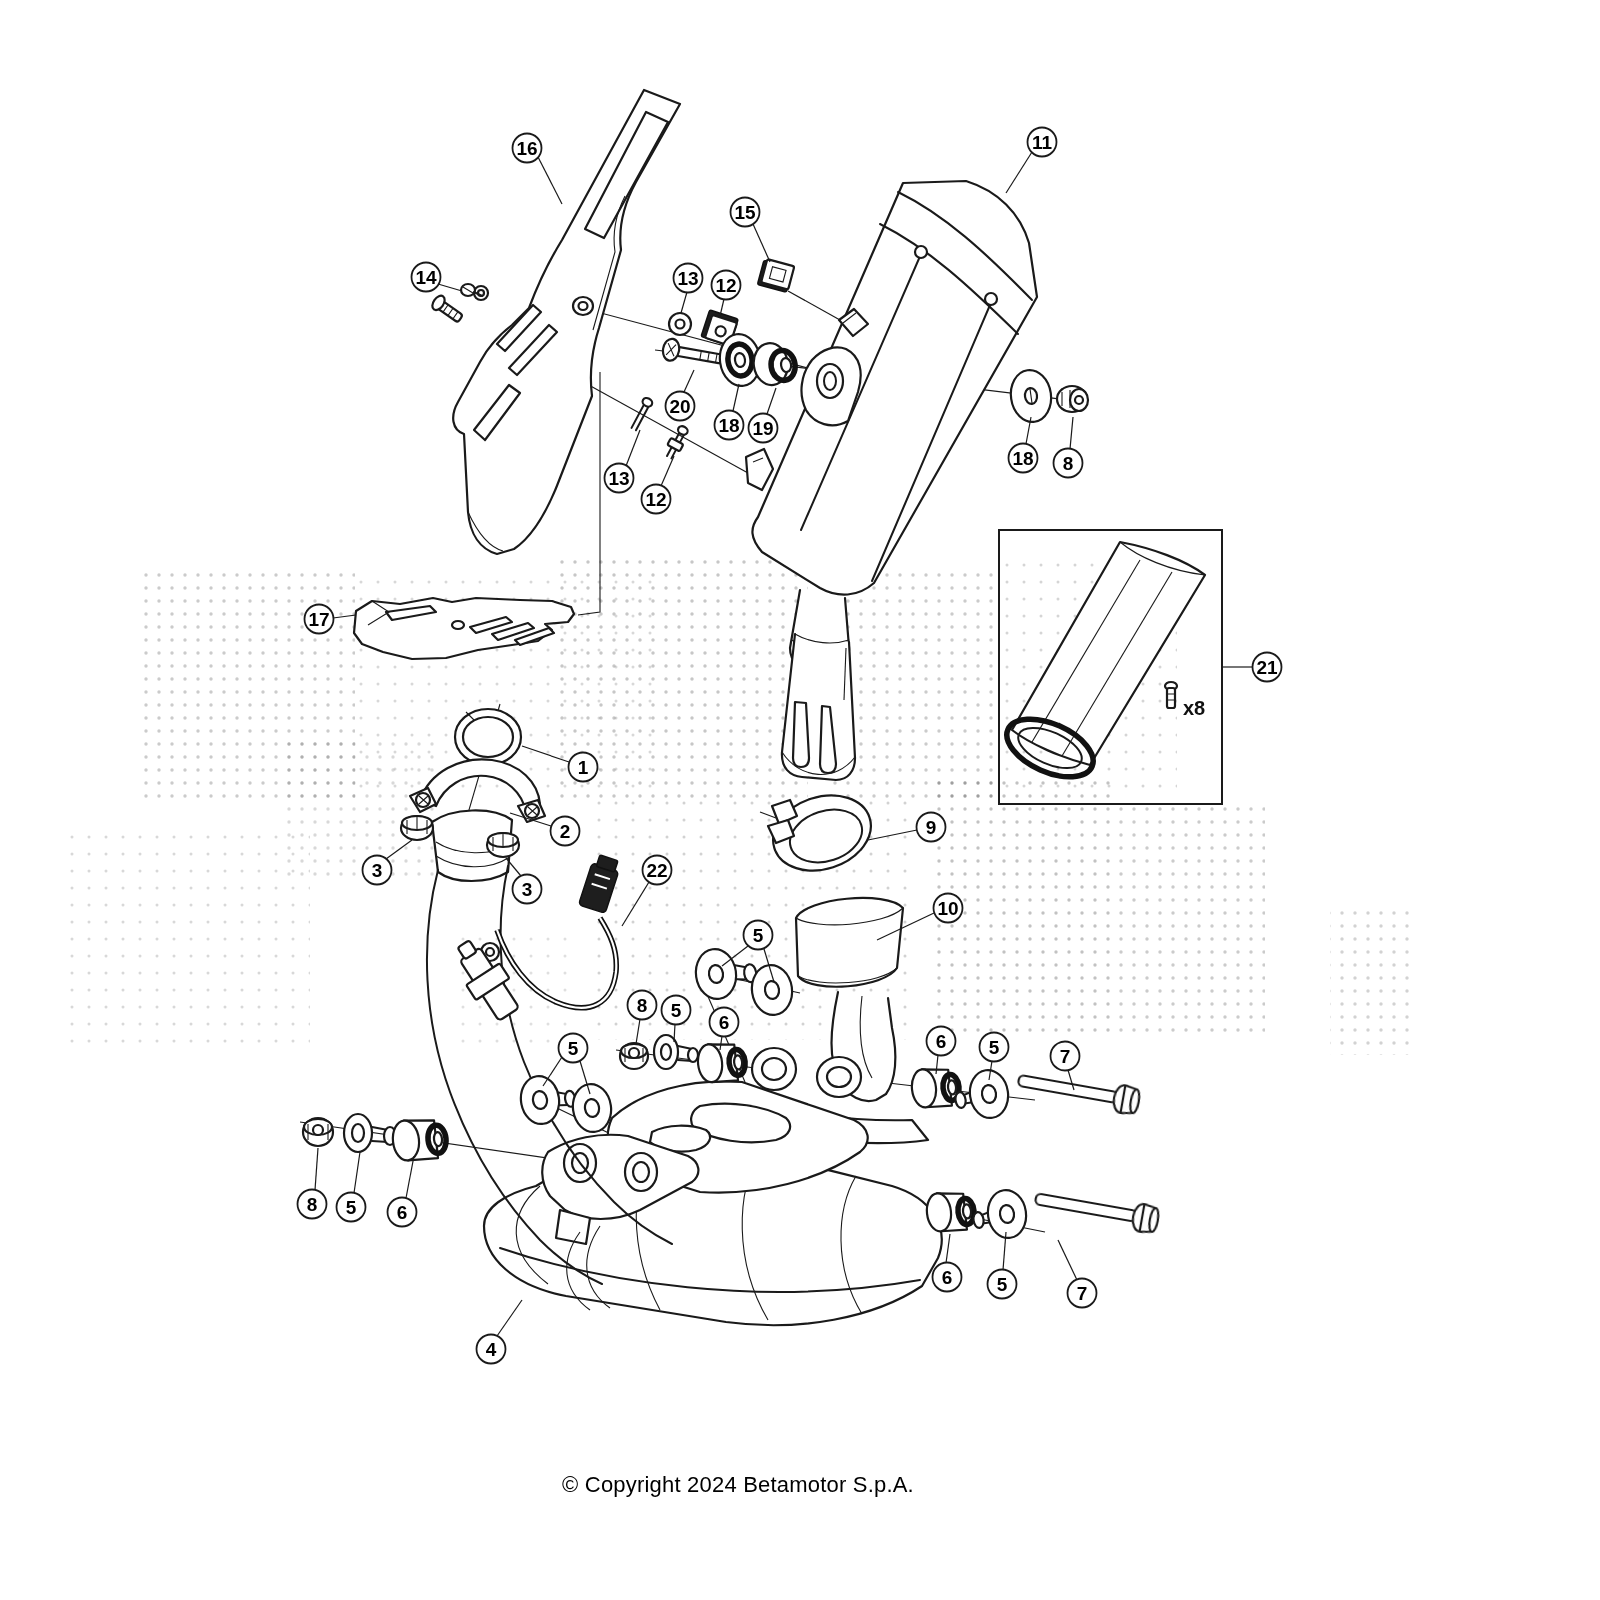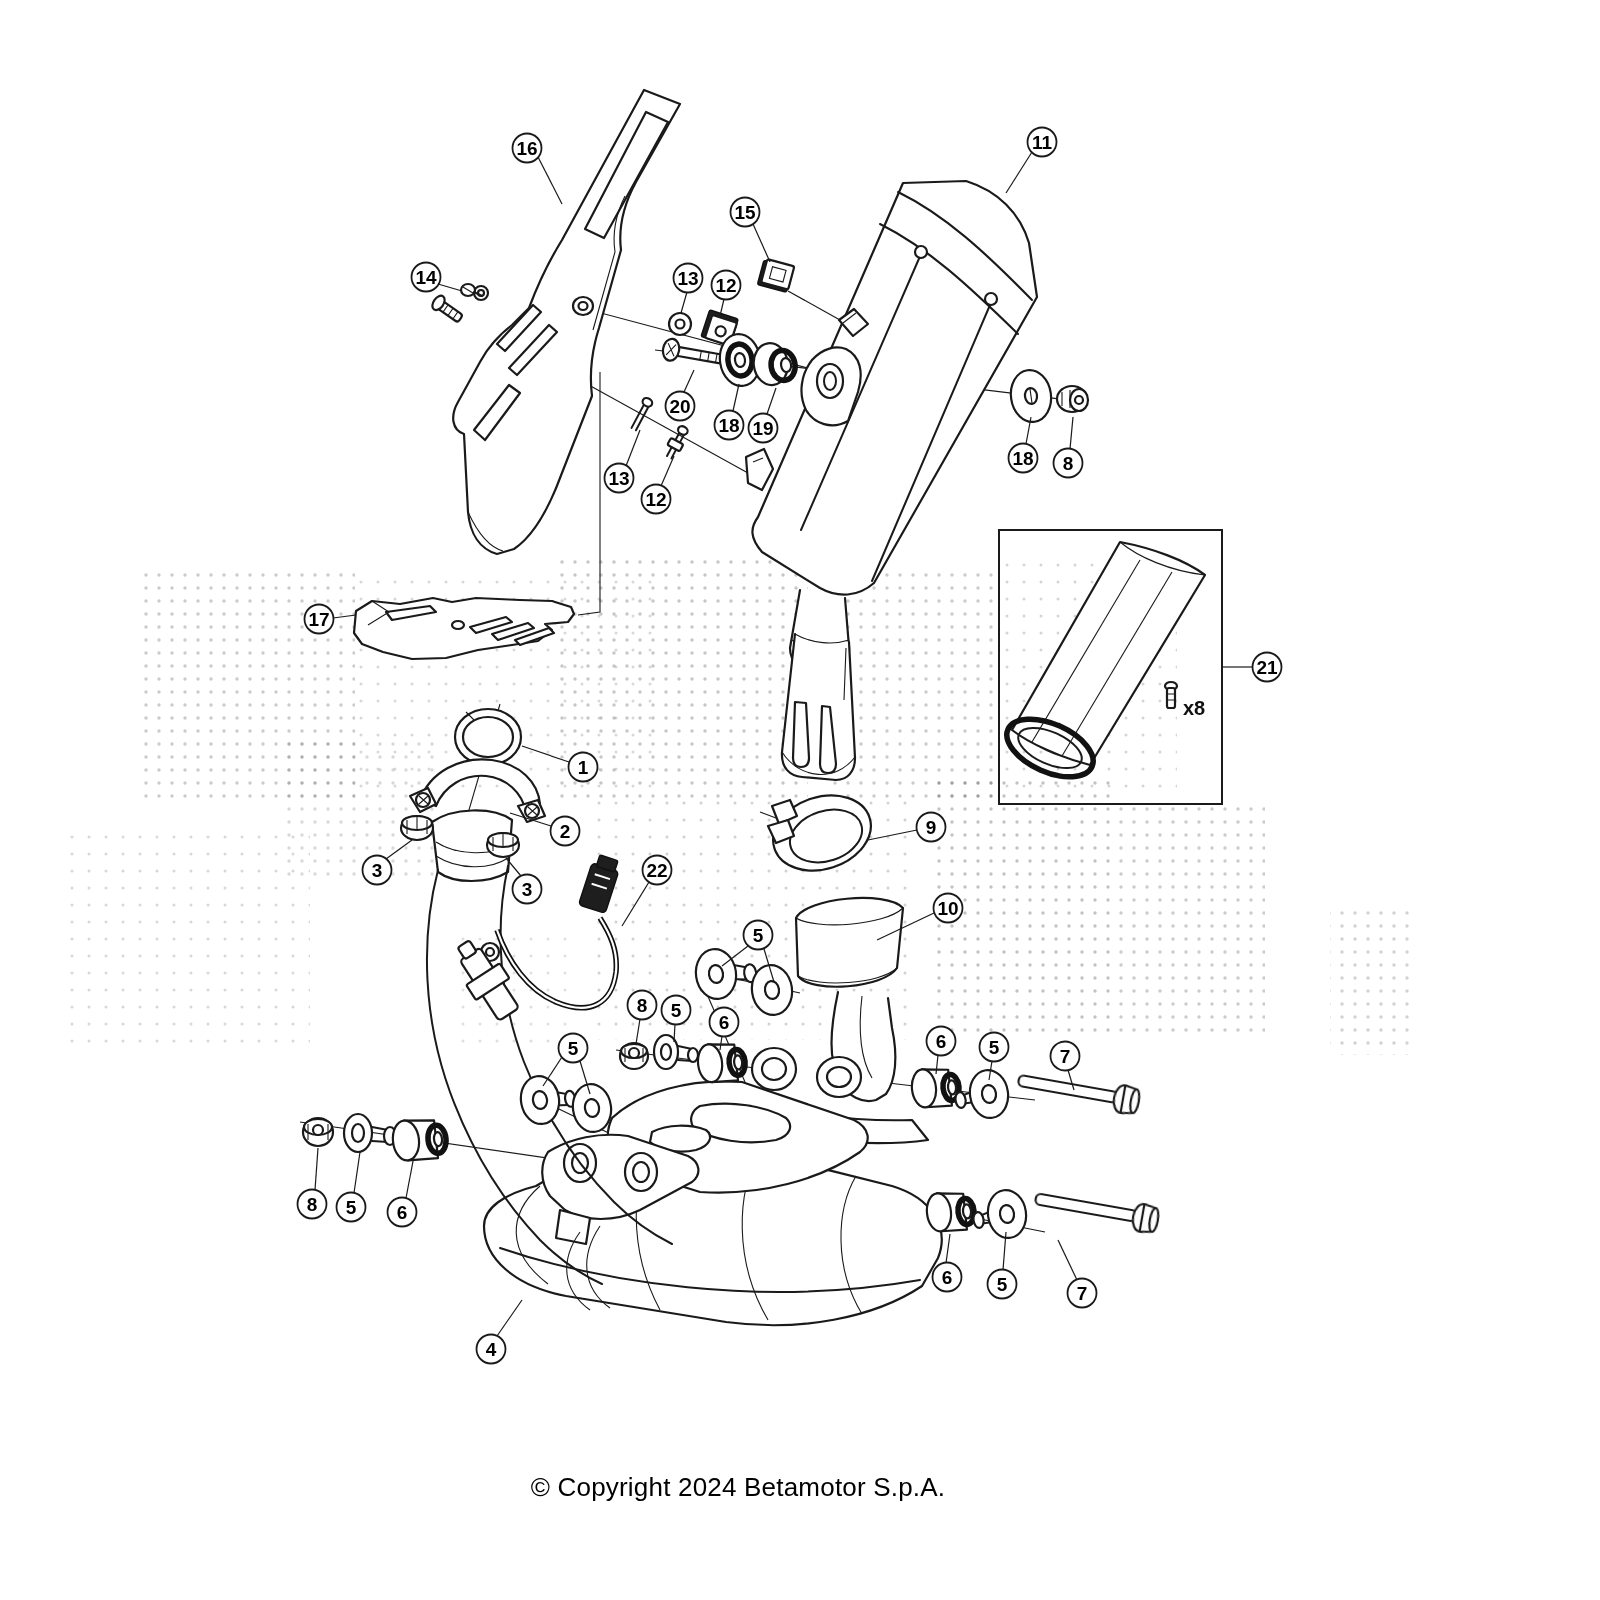--- a/index.html
+++ b/index.html
@@ -9,21 +9,21 @@
   .part{fill:#ffffff;stroke:#1a1a1a;stroke-width:2.2;stroke-linejoin:round;stroke-linecap:round;}
   .ln{fill:none;stroke:#1a1a1a;stroke-width:2;stroke-linecap:round;}
   .thin{fill:none;stroke:#1a1a1a;stroke-width:1.1;}
   .heavy{fill:none;stroke:#111;stroke-width:5.5;}
   .dark{fill:#1e1e1e;stroke:#111;stroke-width:1.5;}
   .callout-circle{fill:#fff;stroke:#1a1a1a;stroke-width:1.8;}
   .callout-num{font-family:"Liberation Sans",sans-serif;font-size:19px;font-weight:bold;fill:#000;
                text-anchor:middle;}
   .leader{stroke:#1a1a1a;stroke-width:1.2;fill:none;}
   #footer-copyright{position:absolute;top:1472px;left:138px;width:1200px;text-align:center;
-    font-size:26px;color:#000;letter-spacing:0.2px;}
+    font-size:22px;color:#000;letter-spacing:0.2px;}
   .qty{font-family:"Liberation Sans",sans-serif;font-size:20px;font-weight:bold;fill:#111;}
 </style>
 </head>
 <body>
 
 <div id="canvas">
 <svg id="art" width="1600" height="1600" viewBox="0 0 1600 1600">
   <defs>
     <pattern id="dots" width="13" height="13" patternUnits="userSpaceOnUse">
       <circle cx="3" cy="3" r="1.7" fill="#3c3c3c"></circle>

